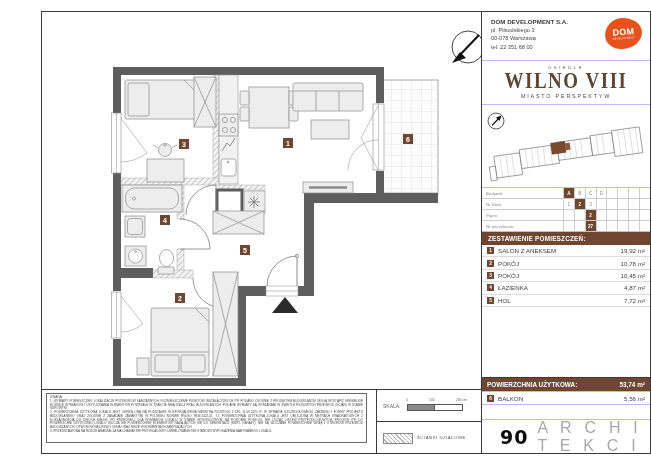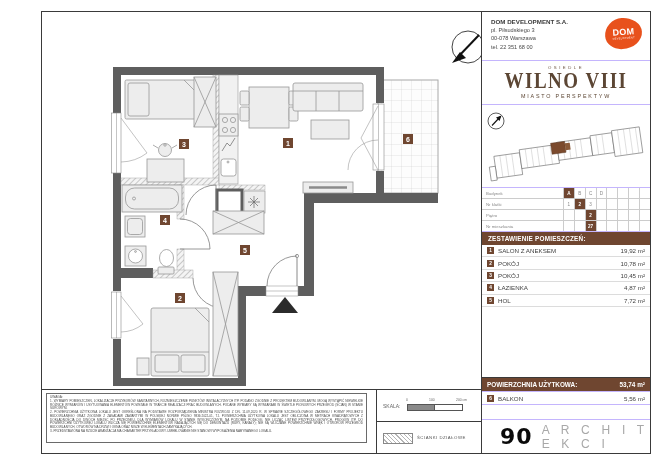--- a/index.html
+++ b/index.html
@@ -44,22 +44,22 @@
   .badge{width:7px;height:7px;background:#6f4630;color:#fff;font-size:4.8px;font-weight:bold;
          display:flex;align-items:center;justify-content:center;margin-right:4px;flex:none;}
   .room-name{flex:1;font-size:6.2px;color:#3f3f3f;}
   .room-area{font-size:6.2px;color:#3f3f3f;}
   .sec-summary{top:365px;height:14px;background:#6f4630;display:flex;align-items:center;
                justify-content:space-between;padding:0 5px;border-top:1px solid #3a3a3a;box-sizing:border-box;}
   .sum-label,.sum-value{color:#fff;font-weight:bold;font-size:6.4px;}
   .sec-balkon{top:379px;height:13px;display:flex;align-items:center;padding:0 5px;box-sizing:border-box;}
   .sec-empty{top:392px;height:15px;}
   .sec-logo{top:407px;height:34px;display:flex;align-items:center;padding-left:18px;}
-  .logo-90{font-size:22px;font-weight:bold;color:#0a0a0a;font-family:"DejaVu Sans",sans-serif;letter-spacing:1px;}
-  .logo-arch{font-size:12px;letter-spacing:4.2px;color:#a8a8a8;margin-left:9px;}
+  .logo-90{font-size:19px;font-weight:bold;color:#0a0a0a;font-family:"DejaVu Sans",sans-serif;letter-spacing:1px;}
+  .logo-arch{font-size:16px;letter-spacing:4.2px;color:#a8a8a8;margin-left:9px;}
   
   .bottom-strip{position:absolute;left:0;top:377px;width:439px;height:64px;border-top:1px solid #3a3a3a;box-sizing:border-box;}
   .notes-box{position:absolute;left:4px;top:3px;width:321px;height:50px;border:.7px solid #6a6a6a;
              padding:2px 3px;box-sizing:border-box;font-size:3.1px;line-height:3.75px;color:#4a4a4a;text-align:justify;}
   .notes-heading{font-size:3.2px;}
   .scale-box{position:absolute;left:334px;top:0;width:105px;height:31px;border-left:1px solid #3a3a3a;}
   .scale-label{position:absolute;left:6px;top:13px;font-size:5px;color:#666;}
   .scale-bar-dark{position:absolute;left:30px;top:14px;width:27px;height:5px;background:#8a8a8a;border:.5px solid #555;}
   .scale-bar-light{position:absolute;left:57px;top:14px;width:27px;height:5px;background:#fff;border:.5px solid #555;}
   .scale-tick{position:absolute;top:8px;font-size:3.4px;color:#666;}

